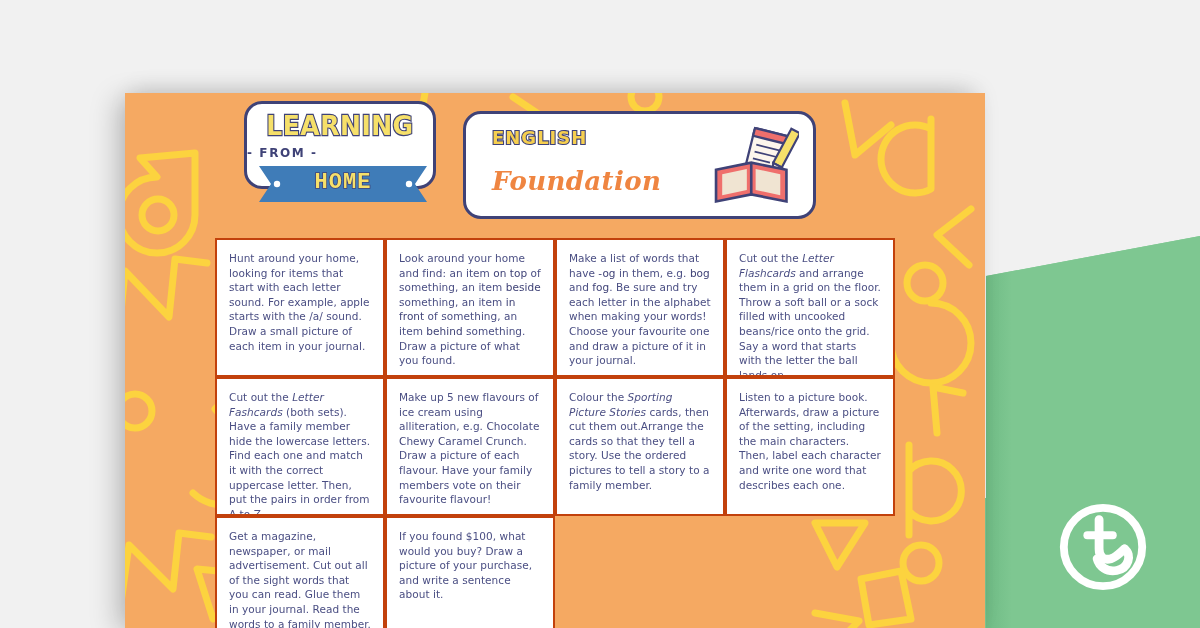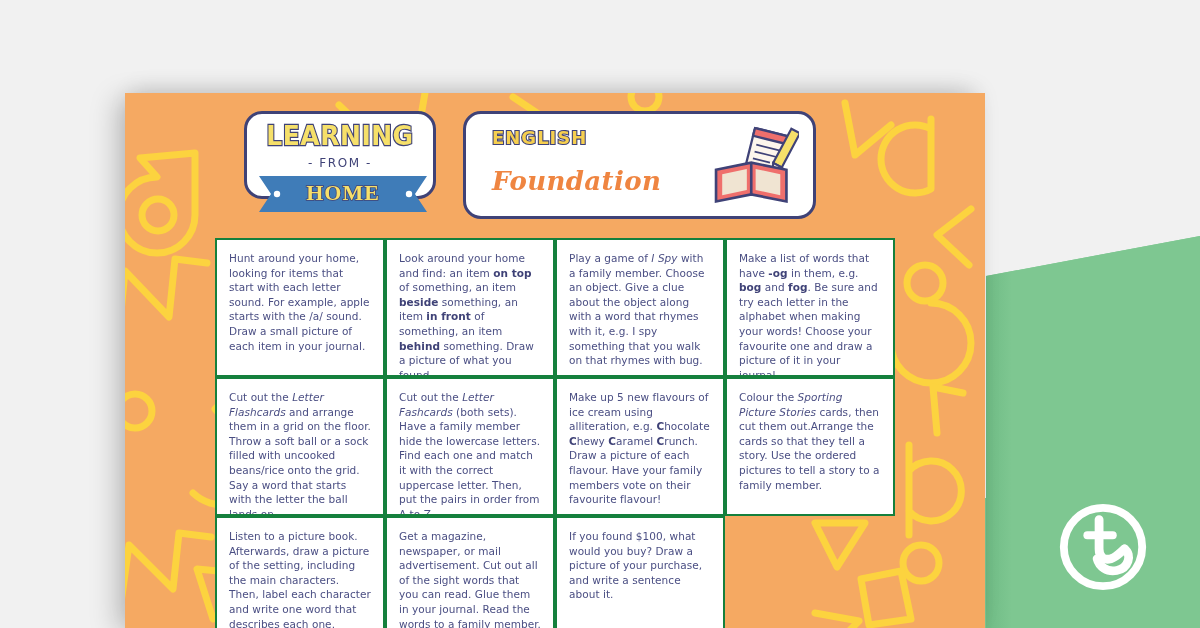--- a/index.html
+++ b/index.html
@@ -62,21 +62,21 @@
   }
   .badge {
     position: absolute;
     background: #ffffff;
     border: 3px solid #3f4277;
     border-radius: 18px;
     box-sizing: border-box;
   }
   #badge-lfh {
     left: 119px;
-    top: 18px;
+    top: 8px;
     width: 192px;
     height: 88px;
   }
   #badge-subject {
     left: 338px;
     top: 18px;
     width: 353px;
     height: 108px;
   }
 
@@ -99,41 +99,41 @@
     color: #f6e06a;
     -webkit-text-stroke: 2.2px #3f4277;
     paint-order: stroke fill;
     transform: scaleY(1.04);
   }
   .lfh-from {
     position: absolute;
     top: 42px;
     left: 0;
     width: 100%;
-    text-align: center;
+    text-align: left;
     font-family: "DejaVu Sans", sans-serif;
-    font-weight: normal;
+    font-weight: bold;
     font-size: 12px;
     letter-spacing: 1.6px;
     color: #3f4277;
   }
   .lfh-ribbon {
     position: absolute;
     top: 62px;
     left: 12px;
     width: 168px;
     height: 36px;
   }
   .lfh-home {
     position: absolute;
     top: 66px;
     left: 0;
     width: 192px;
     text-align: center;
-    font-family: Liberation Serif, serif;
+    font-family: Liberation Mono, monospace;
     font-weight: bold;
     font-size: 22px;
     letter-spacing: 1px;
     color: #f6e06a;
     -webkit-text-stroke: 1.6px #3f4277;
     paint-order: stroke fill;
   }
 
   
   .subject-inner {
@@ -178,34 +178,34 @@
     left: 90px;
     top: 145px;
     width: 680px;
     display: grid;
     grid-template-columns: repeat(4, 1fr);
     grid-auto-rows: 139px;
     gap: 0;
   }
   .cell {
     background: #ffffff;
-    border: 2px solid #15803d;
+    border: 2px solid #c2410c;
     box-sizing: border-box;
     padding: 11px 12px 8px 12px;
     overflow: hidden;
   }
   .cell p {
     margin: 0;
     font-family: "DejaVu Sans", sans-serif;
     font-size: 10.5px;
     line-height: 14.6px;
     color: #4a4e83;
     letter-spacing: 0.05px;
   }
-  .cell p b { font-weight: bold; color: #3f4277; text-align: center; }
+  .cell p b { font-weight: normal; color: #3f4277; text-align: center; }
   .cell p i { font-style: italic; }
 </style>
 </head>
 <body>
 
 <div id="stage">
 
   <svg id="green-wedge" viewBox="0 0 1200 628" preserveAspectRatio="none">
     <defs>
       <linearGradient id="greenGrad" x1="0" y1="0" x2="1" y2="0">
@@ -317,23 +317,20 @@
     </div>
 
     <div id="grid">
         <div class="cell">
           <p><span>Hunt around your home, looking for items that start with each letter sound. For example, apple starts with the /a/ sound. Draw a small picture of each item in your journal.</span></p>
         </div>
         <div class="cell">
           <p><span>Look around your home and find: an item </span><b>on top</b><span> of something, an item </span><b>beside</b><span> something, an item </span><b>in front</b><span> of something, an item </span><b>behind</b><span> something. Draw a picture of what you found.</span></p>
         </div>
         <div class="cell">
-          <p><span>Play a game of </span><i>I Spy</i><span> with a family member. Choose an object. Give a clue about the object along with a word that rhymes with it, e.g. I spy something that you walk on that rhymes with bug.</span></p>
-        </div>
-        <div class="cell">
           <p><span>Make a list of words that have </span><b>-og</b><span> in them, e.g. </span><b>bog</b><span> and </span><b>fog</b><span>. Be sure and try each letter in the alphabet when making your words! Choose your favourite one and draw a picture of it in your journal.</span></p>
         </div>
         <div class="cell">
           <p><span>Cut out the </span><i>Letter Flashcards</i><span> and arrange them in a grid on the floor. Throw a soft ball or a sock filled with uncooked beans/rice onto the grid. Say a word that starts with the letter the ball lands on.</span></p>
         </div>
         <div class="cell">
           <p><span>Cut out the </span><i>Letter Fashcards</i><span> (both sets). Have a family member hide the lowercase letters. Find each one and match it with the correct uppercase letter. Then, put the pairs in order from A to Z.</span></p>
         </div>
         <div class="cell">
           <p><span>Make up 5 new flavours of ice cream using alliteration, e.g. </span><b>C</b><span>hocolate </span><b>C</b><span>hewy </span><b>C</b><span>aramel </span><b>C</b><span>runch. Draw a picture of each flavour. Have your family members vote on their favourite flavour!</span></p>

